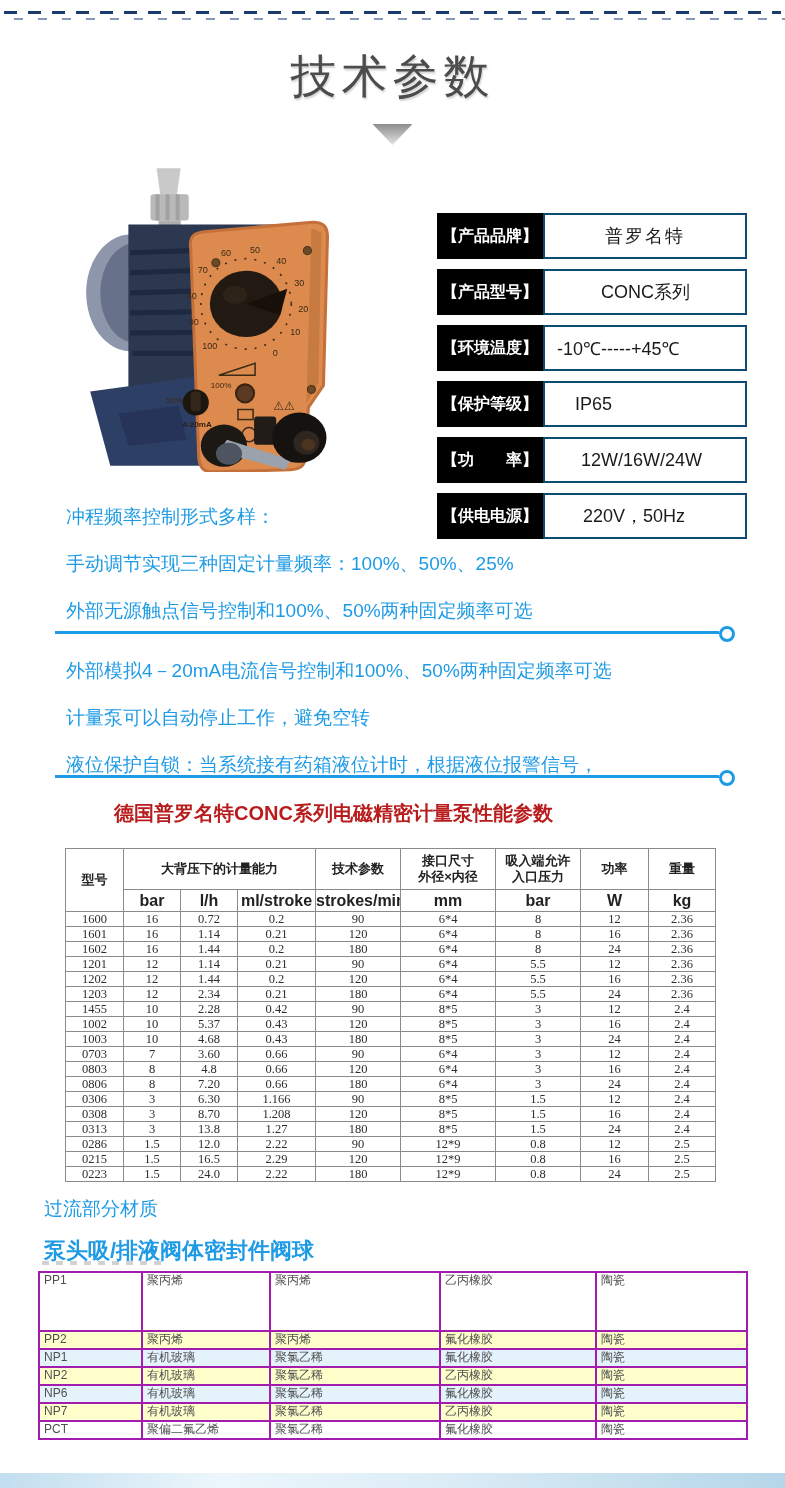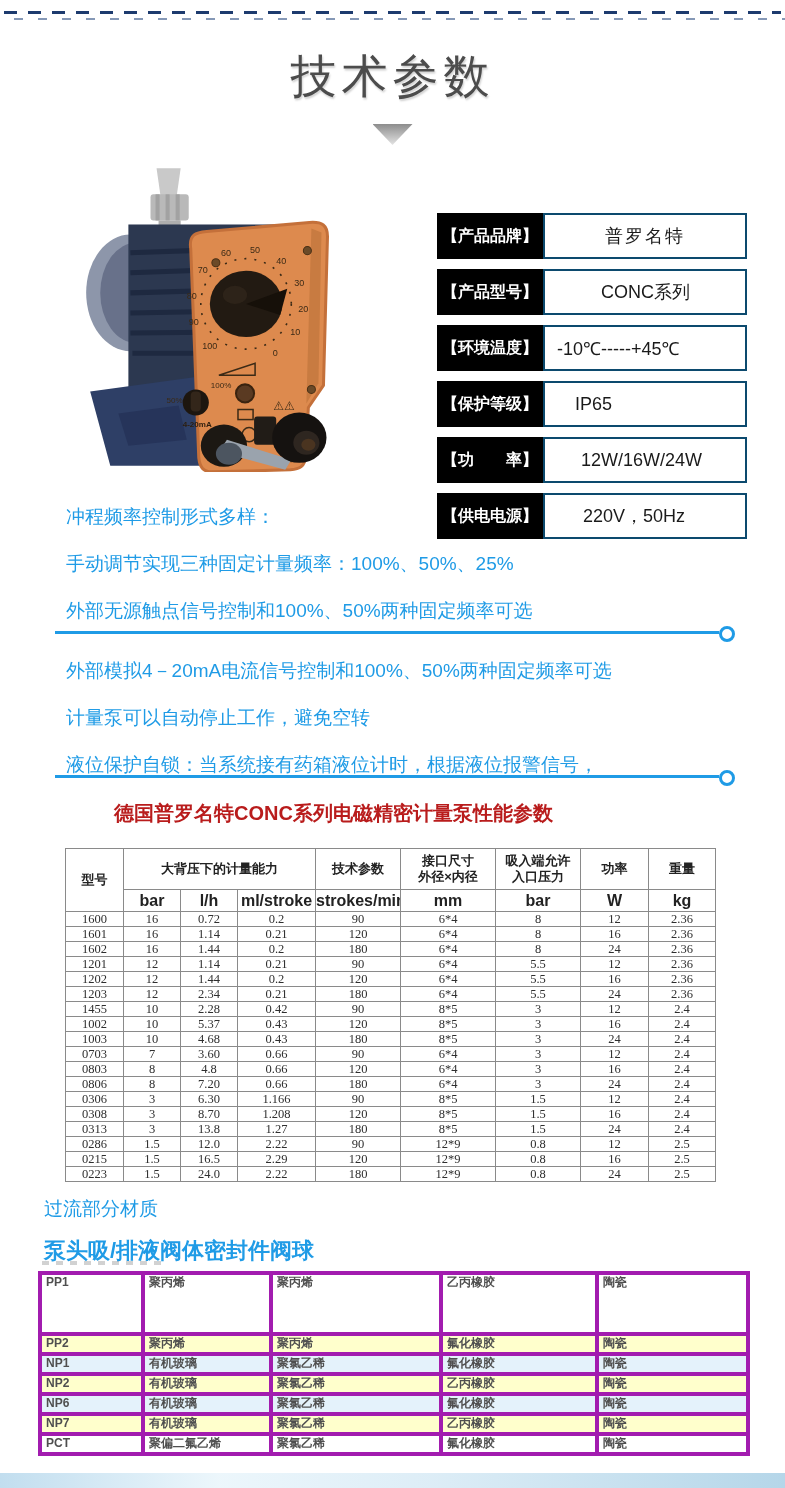--- a/index.html
+++ b/index.html
@@ -65,22 +65,22 @@
 
   
   .materials-h1 { position:absolute; left:44px; top:1196px; font-size:19px; font-weight:normal;
     color:#1f9be6; }
   .materials-h2 { position:absolute; left:44px; top:1236px; font-size:22px; font-weight:bold;
     color:#1f9be6; }
   .faint-artifact { position:absolute; left:42px; top:1261px; width:120px; height:4px; opacity:.45;
     background:repeating-linear-gradient(90deg,#9a9a9a 0 7px, transparent 7px 14px); }
   .mat-table { position:absolute; left:38px; top:1271px; width:708px; border-collapse:collapse;
     table-layout:fixed; font-size:12px; color:#4f4f4f; border:2px solid #777; }
-  .mat-table td { border:4px solid #a21caf; padding:0 2px 0 4px; height:16px; line-height:15px;
-    vertical-align:top; text-align:left; white-space:nowrap; overflow:hidden;font-weight:bold; }
+  .mat-table td { border:2px solid #a21caf; padding:0 2px 0 4px; height:16px; line-height:15px;
+    vertical-align:top; text-align:left; white-space:nowrap; overflow:hidden; }
   .mat-table .row-tall td { height:57px; }
   .mat-table .row-yellow { background:#ffffcc; }
   .mat-table .row-blue { background:#e4f2fb; }
   .mat-table .row-white { background:#ffffff; }
 
   .footer-bar { position:absolute; left:0; right:0; bottom:0; height:15px; opacity:.85;
     background:linear-gradient(90deg,#b7d8ec 0%, #e9f5fb 28%, #d7eaf5 55%, #a8cfe5 100%); }
 </style>
 </head>
 <body>

